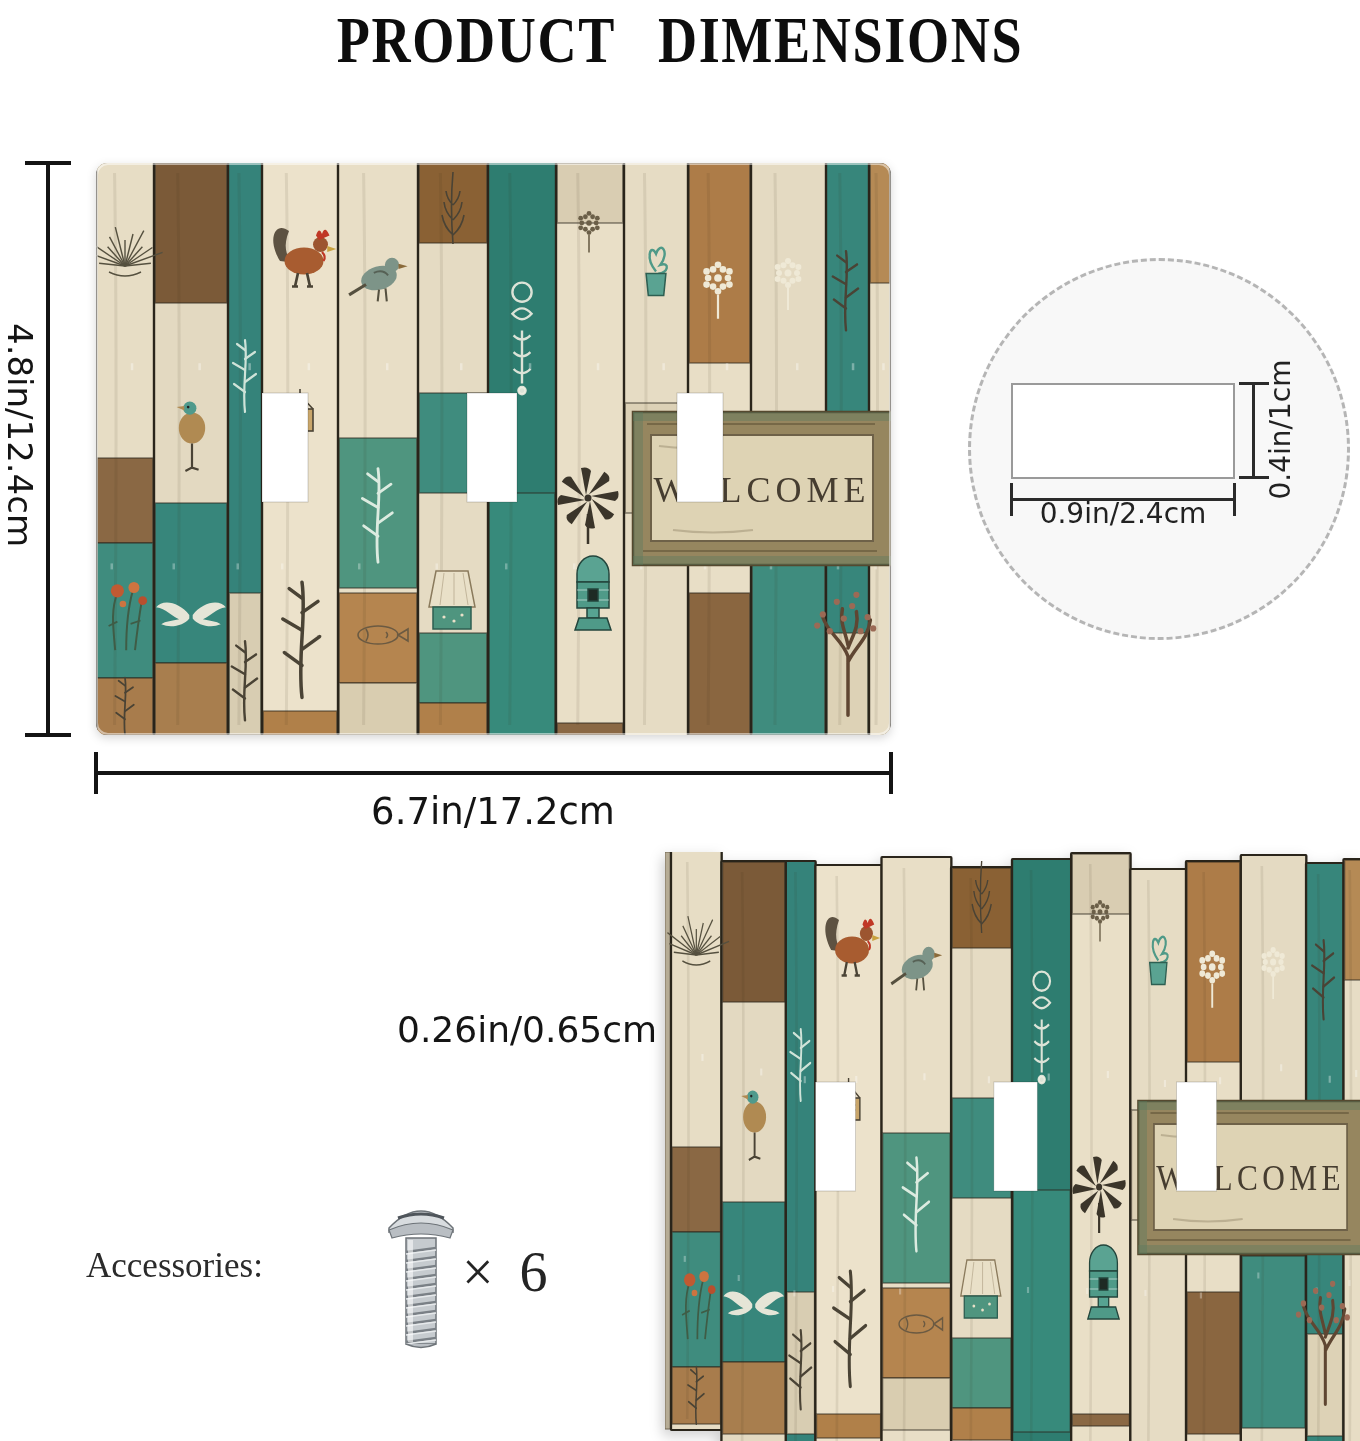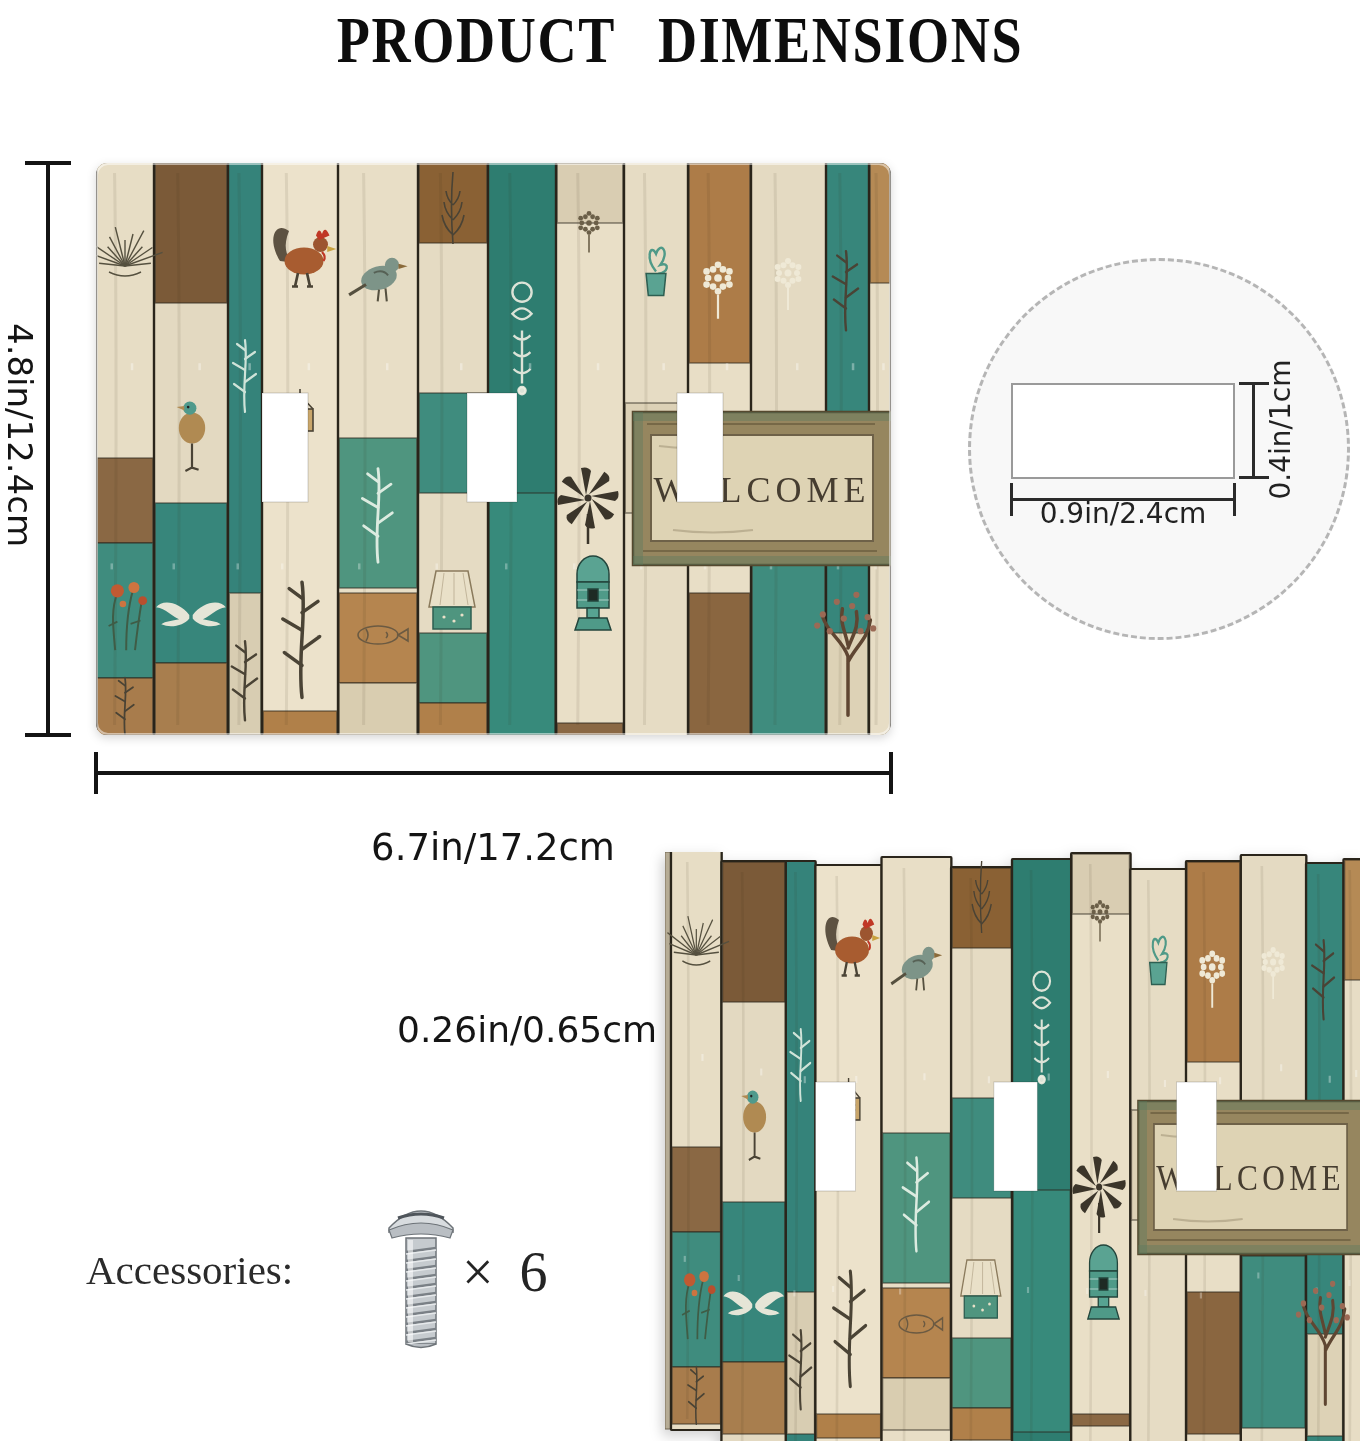--- a/index.html
+++ b/index.html
@@ -12,40 +12,40 @@
   .title{
     left:0;right:0;top:2px;text-align:center;
     font-family:"Liberation Serif", serif;font-weight:700;font-size:66px;
     letter-spacing:2px;word-spacing:34px;color:#0d0d0d;
     transform:scaleX(.82);transform-origin:50% 0;
     white-space:nowrap;
   }
   
   .dline{background:#141414;}
   .dim-label{font-size:34px;color:#141414;white-space:nowrap;}
-  .w-label{font-size:37px;margin-top:36px;}
+  .w-label{font-size:37px;}
   
   .plate-front{left:96px;top:163px;width:795px;height:572px;filter:drop-shadow(0 3px 5px rgba(0,0,0,.16));}
   .plate-angled-wrap{left:665px;top:852px;width:802px;height:622px;transform:scaleX(.87);transform-origin:0 0;filter:drop-shadow(-4px 5px 7px rgba(0,0,0,.18));}
   .plate-front svg,.plate-angled-wrap svg{display:block;width:100%;height:100%;}
   
   .detail-circle{
     left:968px;top:258px;width:382px;height:382px;border-radius:50%;
     background:#f8f8f8;border:3px dashed #b5b5b5;box-sizing:border-box;
   }
   .hole-rect{left:40px;top:122px;width:224px;height:96px;background:#ffffff;border:2px solid #9a9a9a;box-sizing:border-box;}
   .circ-label{font-size:28px;color:#222;}
   .rot90{transform:rotate(90deg);transform-origin:center;}
   .rotm90{transform:rotate(-90deg);transform-origin:center;}
   
   .thickness{left:397px;top:1009px;font-size:36px;color:#151515;white-space:nowrap;}
   .h-marker{font-size:31px;margin-left:16px;color:#111;
     text-shadow:0 0 3px #fff,0 0 5px #fff,1px 1px 0 #fff,-1px -1px 0 #fff;}
   
-  .acc-label{left:86px;top:1246px;font-family:"Liberation Serif", serif;font-size:41px;color:#2b2b2b;}
+  .acc-label{left:86px;top:1246px;font-family:"Liberation Serif", serif;font-size:35px;color:#2b2b2b;}
   .screw{left:384px;top:1202px;width:74px;height:152px;}
   .qty{left:462px;top:1240px;font-family:"Liberation Serif", serif;font-size:56px;color:#242424;letter-spacing:6px;}
   .center{text-align:center;}
 </style>
 </head>
 <body>
 
 <div class="abs title">PRODUCT  DIMENSIONS</div>
 
 <div class="abs plate-front" id="plate1">

